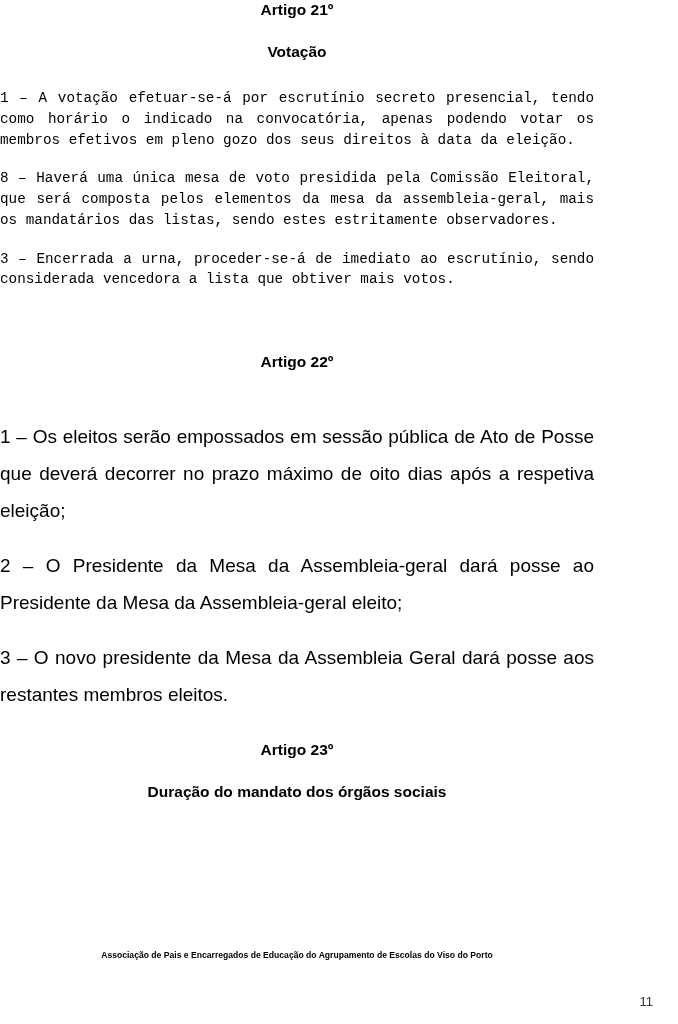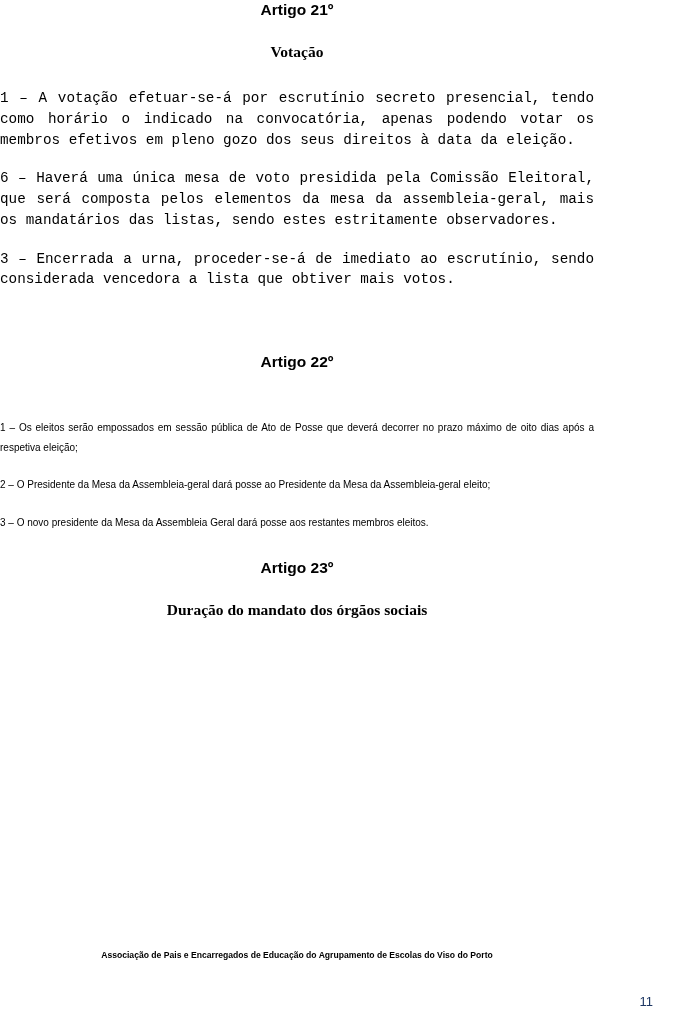--- a/index.html
+++ b/index.html
@@ -35,39 +35,38 @@
     line-height: 1.3;
     margin: 0;
   }
   .h-artigo {
     margin-top: 0px;
     margin-bottom: 0px;
   }
   .h-sub {
     margin-top: 22px;
     margin-bottom: 0px;
-    font-family: Liberation Serif, serif;
   }
   .para {
     font-size: 14.3px;
     line-height: 1.45;
     text-align: justify;
     margin: 0;
   }
   .para.justify-all {
     text-align: justify;
     text-align-last: left;
     font-family: Liberation Mono, monospace;
   }
   .gap-sm { height: 18px; }
   .gap-md { height: 26px; }
   .gap-lg { height: 46px; }
   .gap-xl { height: 62px; }
   .para-loose {
-    font-size: 10px;
+    font-size: 19px;
     line-height: 1.95;
     text-align: justify;
     text-align-last: left;
     margin: 0;
   }
   .footer-note {
     position: absolute;
     left: 0;
     top: 950px;
     width: 594px;
@@ -91,21 +90,21 @@
 <div class="page">
   <div class="content">
 
     <h2 class="heading h-artigo">Artigo 21º</h2>
     <h3 class="heading h-sub">Votação</h3>
 
     <div class="gap-md"></div>
 
     <p class="para justify-all">1 – A votação efetuar-se-á por escrutínio secreto presencial, tendo como horário o indicado na convocatória, apenas podendo votar os membros efetivos em pleno gozo dos seus direitos à data da eleição.</p>
     <div class="gap-sm"></div>
-    <p class="para justify-all">6 – Haverá uma única mesa de voto presidida pela Comissão Eleitoral, que será composta pelos elementos da mesa da assembleia-geral, mais os mandatários das listas, sendo estes estritamente observadores.</p>
+    <p class="para justify-all">8 – Haverá uma única mesa de voto presidida pela Comissão Eleitoral, que será composta pelos elementos da mesa da assembleia-geral, mais os mandatários das listas, sendo estes estritamente observadores.</p>
     <div class="gap-sm"></div>
     <p class="para justify-all">3 – Encerrada a urna, proceder-se-á de imediato ao escrutínio, sendo considerada vencedora a lista que obtiver mais votos.</p>
 
     <div class="gap-xl"></div>
 
     <h2 class="heading h-artigo">Artigo 22º</h2>
 
     <div class="gap-lg"></div>
 
     <p class="para-loose">1 – Os eleitos serão empossados em sessão pública de Ato de Posse que deverá decorrer no prazo máximo de oito dias após a respetiva eleição;</p>

